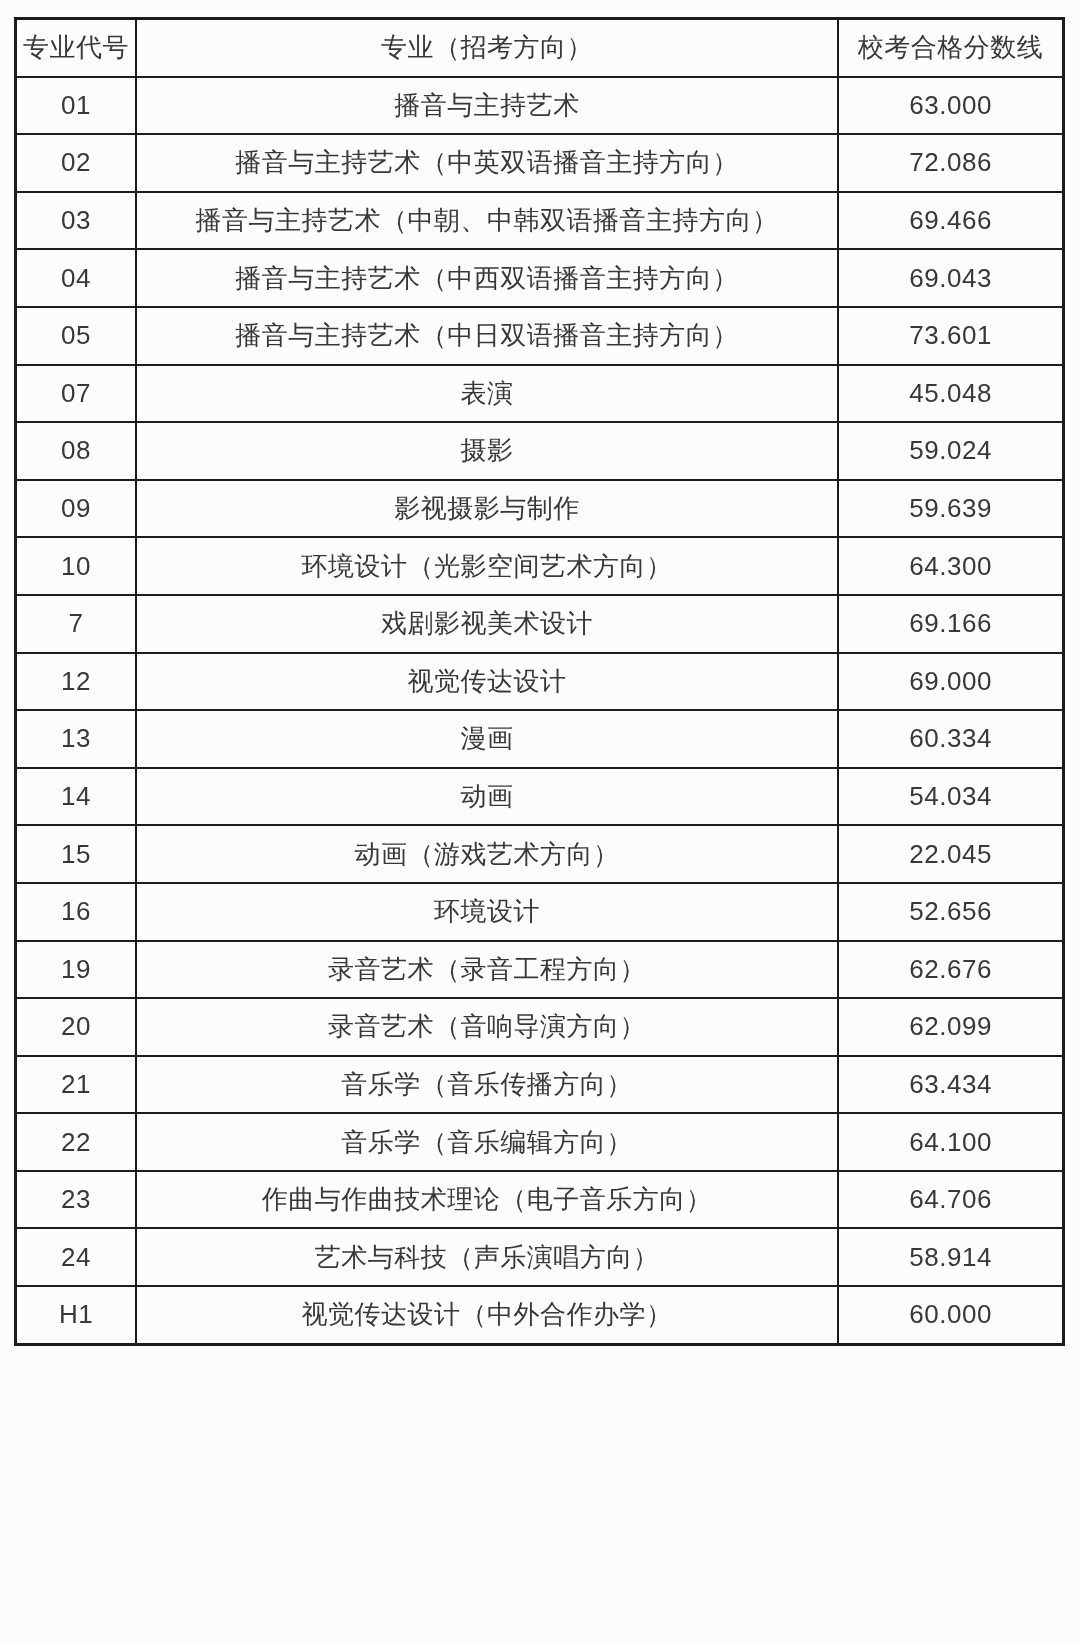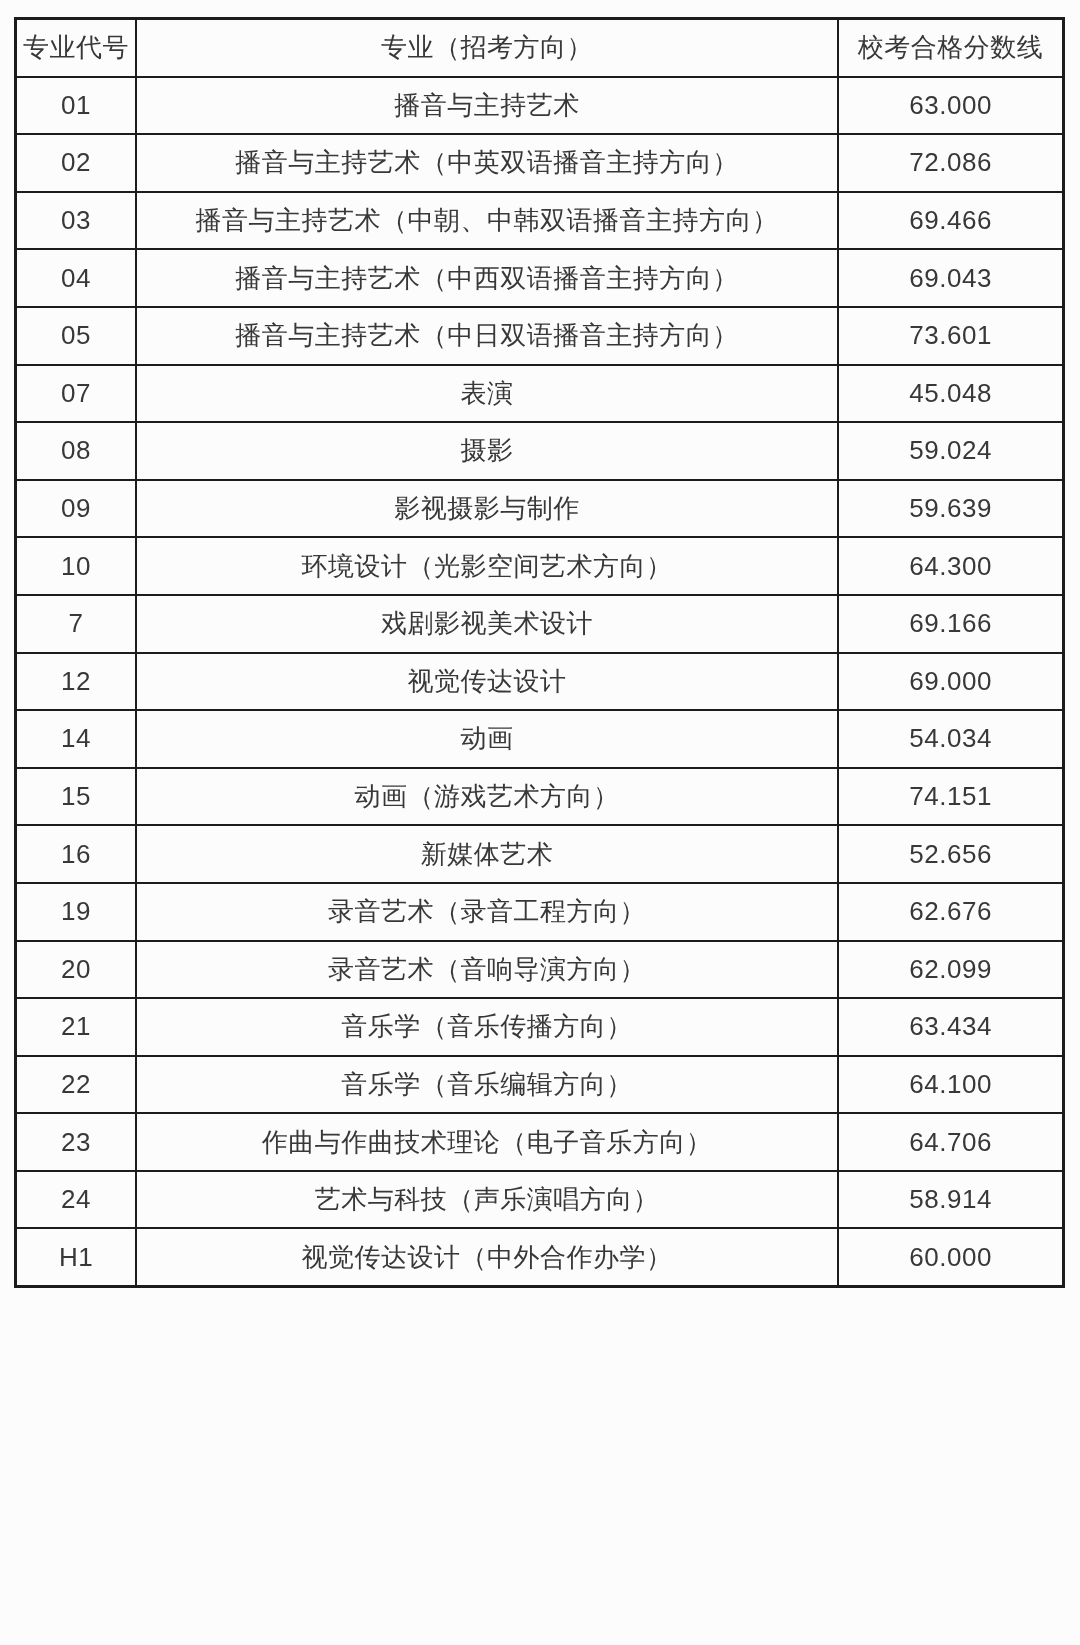--- a/index.html
+++ b/index.html
@@ -113,32 +113,37 @@
           <td>7</td>
           <td>戏剧影视美术设计</td>
           <td>69.166</td>
         </tr>
         <tr>
           <td>12</td>
           <td>视觉传达设计</td>
           <td>69.000</td>
         </tr>
         <tr>
+          <td>13</td>
+          <td>漫画</td>
+          <td>60.334</td>
+        </tr>
+        <tr>
           <td>14</td>
           <td>动画</td>
           <td>54.034</td>
         </tr>
         <tr>
           <td>15</td>
           <td>动画（游戏艺术方向）</td>
-          <td>74.151</td>
+          <td>22.045</td>
         </tr>
         <tr>
           <td>16</td>
-          <td>新媒体艺术</td>
+          <td>环境设计</td>
           <td>52.656</td>
         </tr>
         <tr>
           <td>19</td>
           <td>录音艺术（录音工程方向）</td>
           <td>62.676</td>
         </tr>
         <tr>
           <td>20</td>
           <td>录音艺术（音响导演方向）</td>

